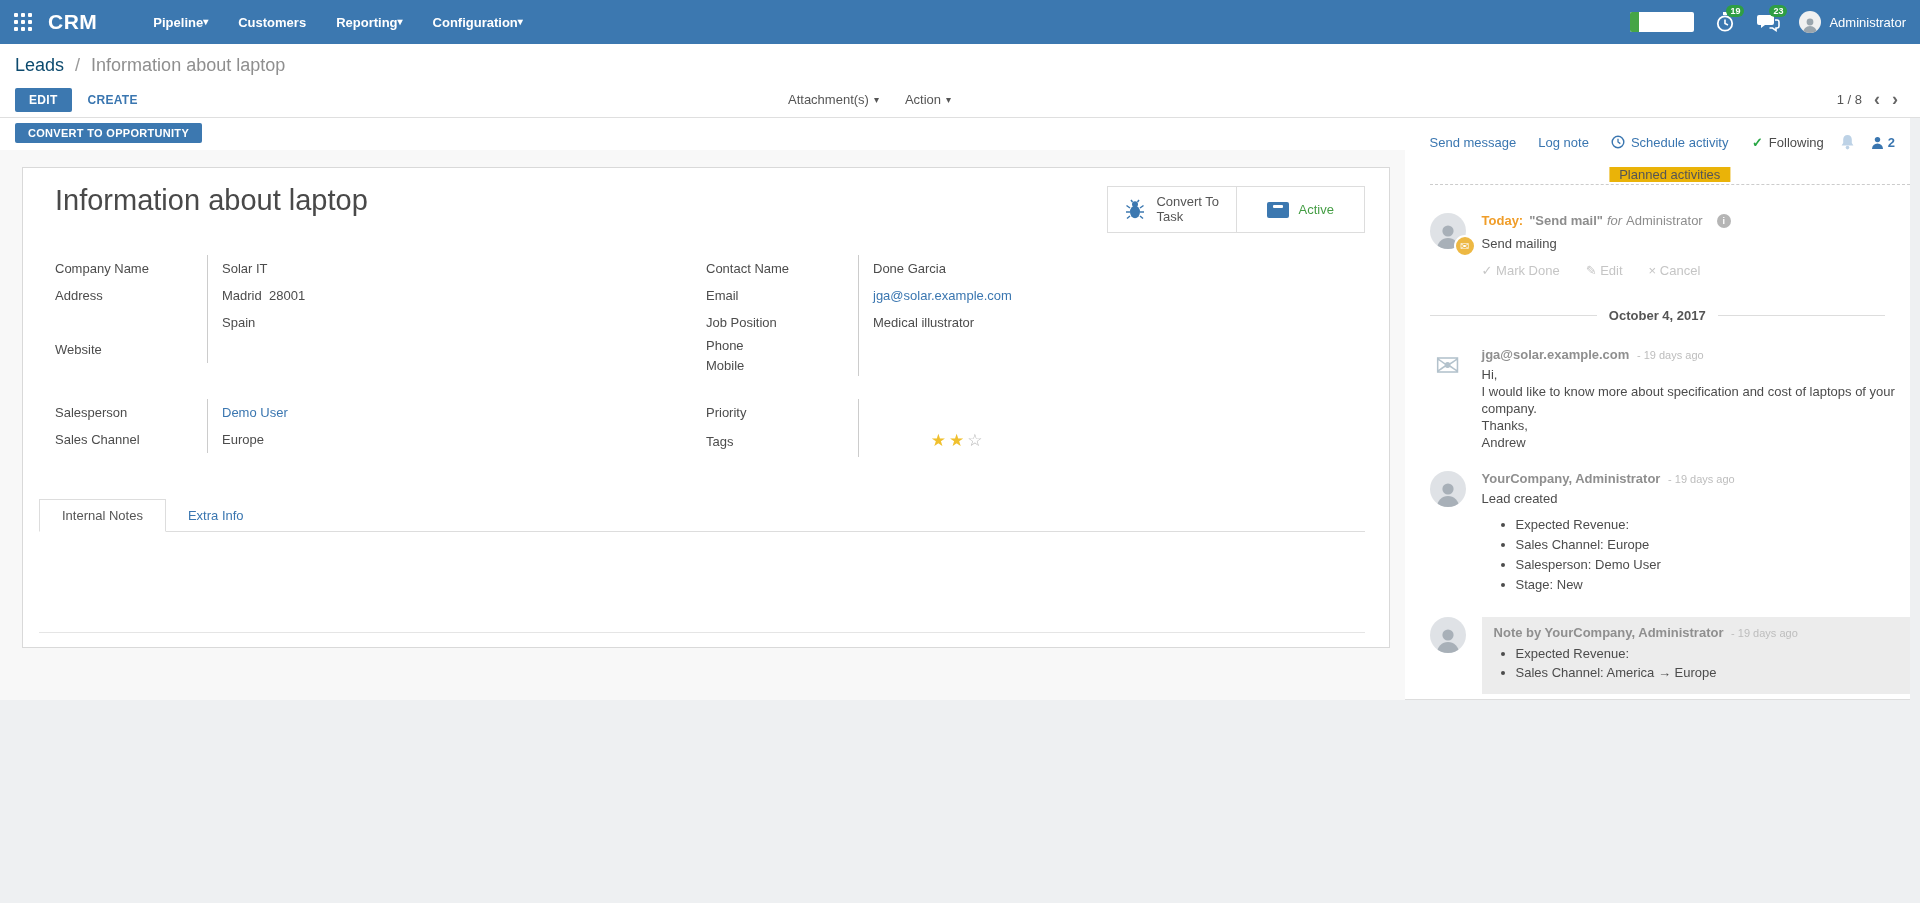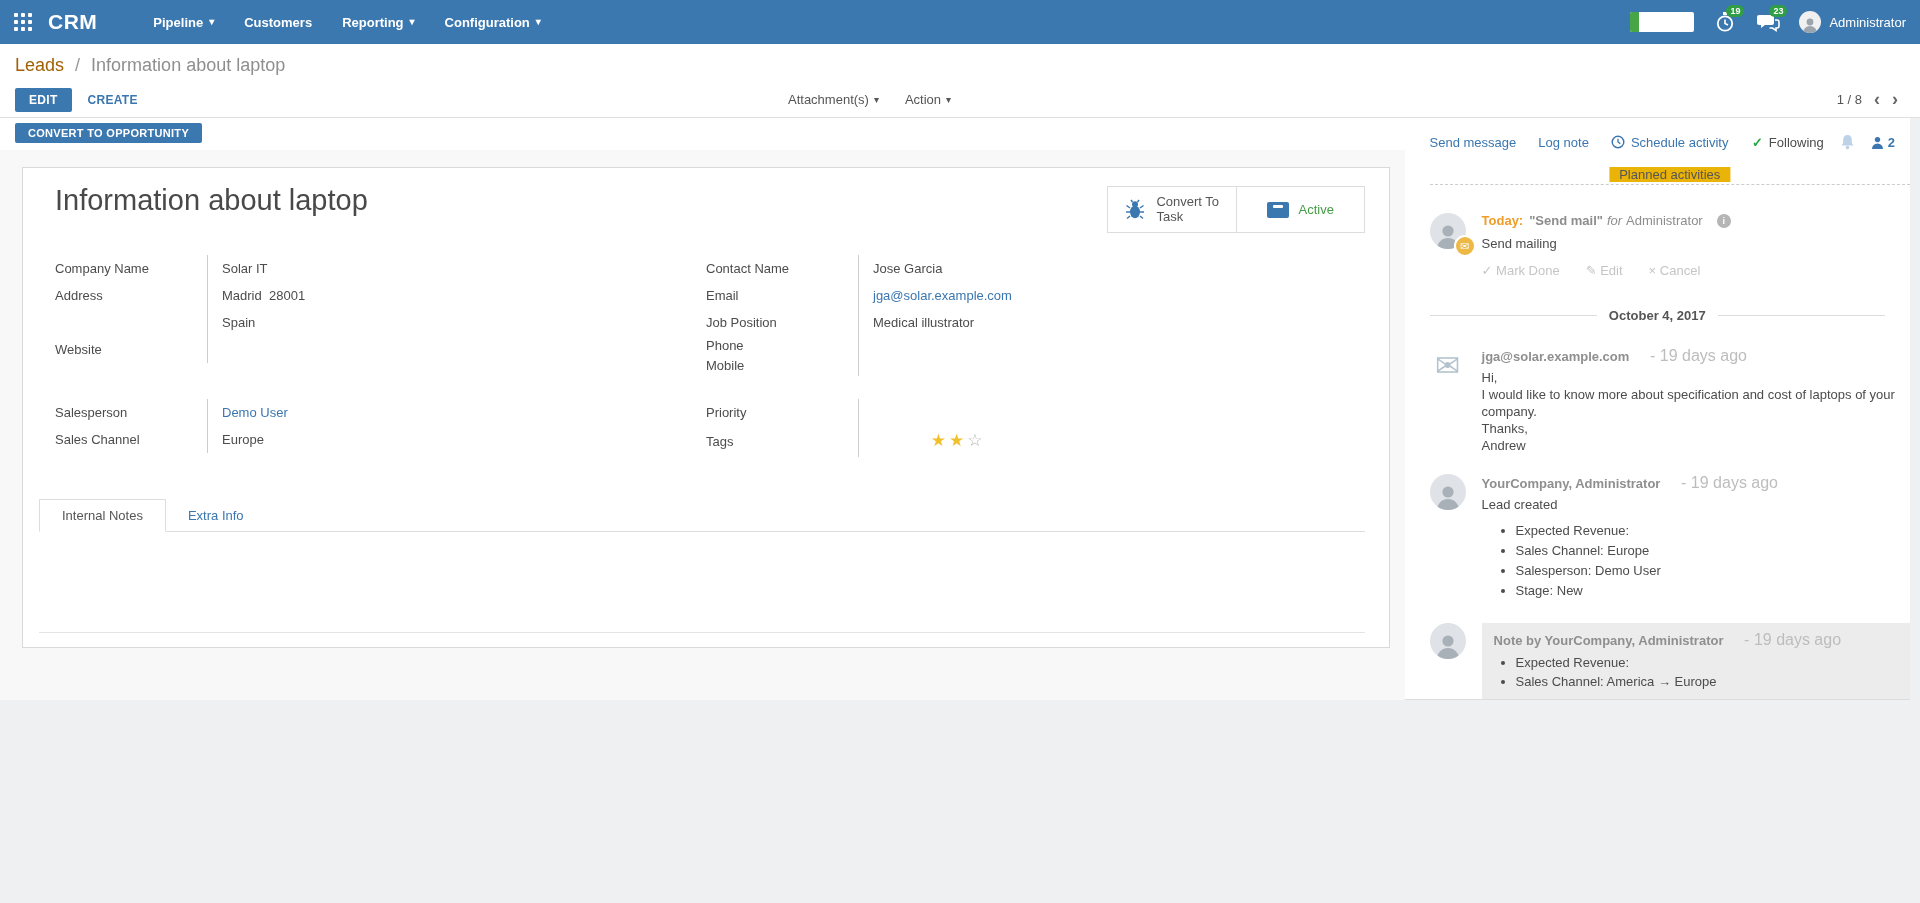--- a/index.html
+++ b/index.html
@@ -4,35 +4,35 @@
 <style>
   * { margin:0; padding:0; box-sizing:border-box; }
   html,body { width:1920px; height:903px; }
   body { position:relative; background:#eef0f2; font-family:"Liberation Sans",sans-serif; overflow:hidden; color:#4c4c4c; }
 
   
   .navbar { position:absolute; top:0; left:0; width:1920px; height:44px; background:#3c78b0; display:flex; align-items:center; padding:0 14px; }
   .grid-icon { width:18px; height:18px; display:grid; grid-template-columns:repeat(3,4px); grid-template-rows:repeat(3,4px); gap:3px; margin-right:16px; cursor:pointer; }
   .grid-icon i { background:#fff; border-radius:1px; }
   .app-name { color:#fff; font-size:21px; font-weight:bold; letter-spacing:.5px; margin-right:56px; }
-  .nav-item { color:#fff; font-size:13px; font-weight:bold; margin-right:30px; cursor:pointer; display:flex; align-items:center; gap:6px; }
+  .nav-item { color:#fff; font-size:13px; font-weight:bold; margin-right:30px; cursor:pointer; display:flex; align-items:center; }
   .caret { font-size:10px; line-height:1; }
   .nav-right { margin-left:auto; display:flex; align-items:center; gap:19px; }
   .timer-box { width:64px; height:20px; background:#fff; border-radius:2px; overflow:hidden; display:flex; }
   .timer-green { width:9px; height:20px; background:#46a546; }
   .systray { position:relative; width:24px; height:24px; display:flex; align-items:center; justify-content:center; cursor:pointer; }
   .badge { position:absolute; top:-5px; right:-7px; background:#2f9e44; color:#fff; font-size:9px; font-weight:bold; border-radius:8px; padding:1px 4px; line-height:10px; }
   .nav-user { display:flex; align-items:center; gap:8px; cursor:pointer; }
   .nav-avatar { width:22px; height:22px; border-radius:50%; background:#f0f0f0; overflow:hidden; display:flex; align-items:flex-end; justify-content:center; }
   .nav-user-name { color:#fff; font-size:13px; }
 
   
   .header { position:absolute; top:44px; left:0; width:1920px; height:74px; background:#fff; border-bottom:1px solid #dfdfdf; }
   .breadcrumb { position:absolute; top:11px; left:15px; font-size:18px; }
-  .bc-parent { color:#a16207; cursor:pointer; }
+  .bc-parent { color:#0c4a6e; cursor:pointer; }
   .bc-sep { color:#999; margin:0 6px; }
   .bc-current { color:#8f8f8f; }
   .cp-buttons { position:absolute; top:44px; left:15px; display:flex; align-items:center; }
   .btn-primary { background:#3c78b0; color:#fff; font-size:12px; font-weight:bold; padding:5px 14px; border:none; border-radius:2px; letter-spacing:.3px; cursor:pointer; }
   .btn-link { color:#3a76b0; font-size:12px; font-weight:bold; margin-left:16px; letter-spacing:.3px; cursor:pointer; background:none; border:none; }
   .cp-dropdowns { position:absolute; top:48px; left:788px; display:flex; gap:26px; font-size:13px; color:#555; }
   .cp-dd { display:flex; align-items:center; gap:5px; cursor:pointer; }
   .pager { position:absolute; top:48px; right:22px; display:flex; align-items:center; gap:12px; font-size:13px; color:#555; }
   .pager .chev { font-size:18px; font-weight:bold; color:#666; cursor:pointer; line-height:13px; }
 
@@ -104,21 +104,21 @@
   .date-sep { display:flex; align-items:center; margin-top:30px; padding-right:25px; }
   .date-sep .line { flex:1; border-top:1px solid #ddd; }
   .date-sep .dtxt { padding:0 12px; font-size:13px; font-weight:bold; color:#555; }
 
   .messages { margin-top:24px; }
   .msg { display:flex; margin-bottom:20px; padding-right:15px; }
   .msg.note { padding-right:0; }
   .msg-avatar-env { width:36px; min-width:36px; height:36px; display:flex; align-items:center; justify-content:center; font-size:30px; color:#b3c2cc; }
   .msg-body { margin-left:16px; flex:1; font-size:13px; }
   .msg-author { color:#8f8f8f; font-weight:bold; }
-  .msg-time { color:#bdbdbd; font-size:16px; margin-left:17px; }
+  .msg-time { color:#bdbdbd; font-size:11px; margin-left:4px; }
   .msg-text { margin-top:4px; color:#4c4c4c; line-height:17px; max-width:445px; }
   .msg-body ul { margin:10px 0 0 0; padding-left:34px; color:#4c4c4c; }
   .msg-body ul li { margin-bottom:5px; }
   .note-box { background:#ececec; padding:8px 12px 10px 12px; flex:1; margin-left:16px; font-size:13px; }
   .note-box ul { margin:6px 0 0 0; padding-left:22px; color:#4c4c4c; }
   .note-box ul li { margin-bottom:4px; }
 
   svg { display:block; }
 </style>
 </head>
@@ -274,21 +274,21 @@
         <div class="fcol">
           <div class="fgroup">
             <div class="flabels">
               <div class="frow">Contact Name</div>
               <div class="frow">Email</div>
               <div class="frow">Job Position</div>
               <div class="frow slim">Phone</div>
               <div class="frow slim">Mobile</div>
             </div>
             <div class="fvalues">
-              <div class="frow">Jose Garcia</div>
+              <div class="frow">Done Garcia</div>
               <div class="frow"><span class="flink">jga@solar.example.com</span></div>
               <div class="frow">Medical illustrator</div>
               <div class="frow slim"></div>
               <div class="frow slim"></div>
             </div>
           </div>
           <div class="fgroup gap-right">
             <div class="flabels">
               <div class="frow" style="height:28px;line-height:28px;">Priority</div>
               <div class="frow" style="height:30px;line-height:30px;">Tags</div>

